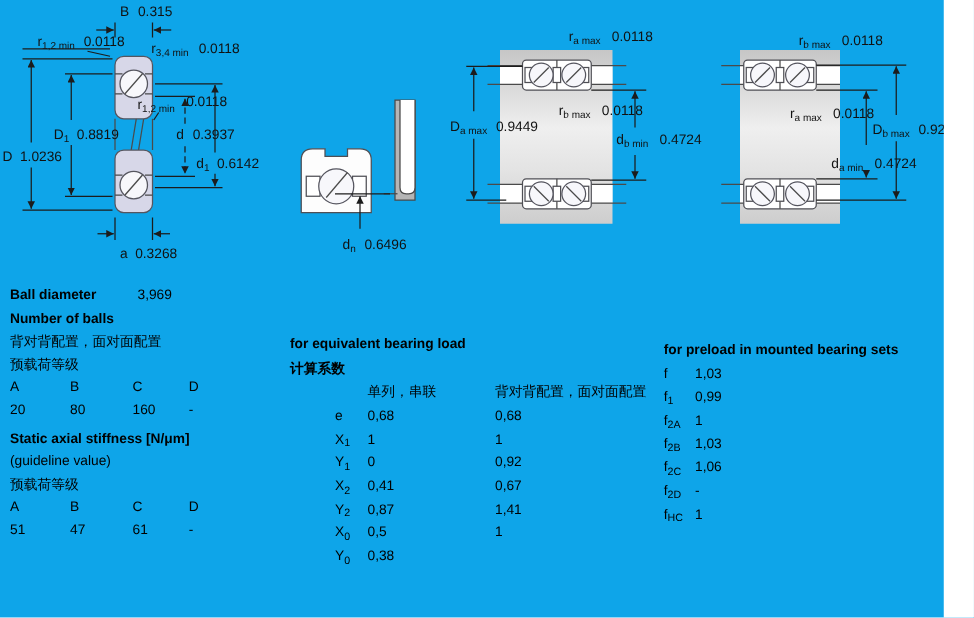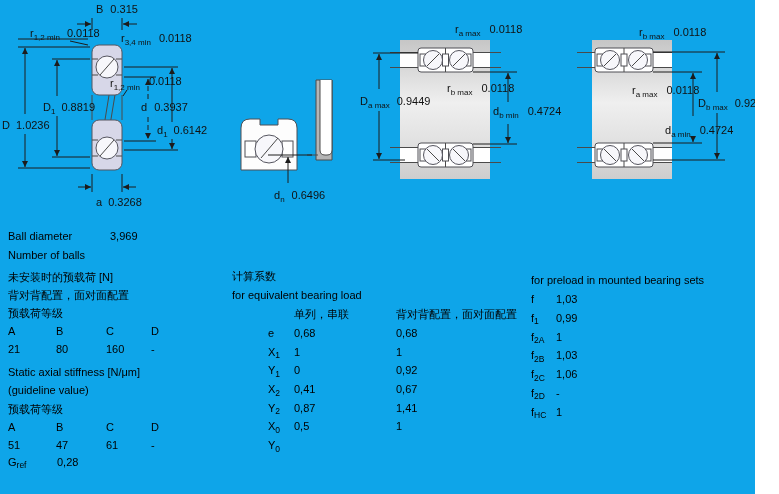--- a/index.html
+++ b/index.html
@@ -7,21 +7,21 @@
         font-family:"Liberation Sans","DejaVu Sans",sans-serif;font-size:11px;color:#000;}
   svg{position:absolute;overflow:visible;}
   svg text{font-family:"Liberation Sans","DejaVu Sans",sans-serif;font-size:11px;fill:#111;}
   .svgsub{font-size:8px;}
   .ln{stroke:#4a4a4a;stroke-width:1;fill:none;}
   .dim{stroke:#1c1c1c;stroke-width:1;fill:none;}
   .dimd{stroke:#1c1c1c;stroke-width:1;fill:none;stroke-dasharray:5 3;}
   .ring{fill:#d7d7e8;stroke:#55555f;stroke-width:1;}
   .ball{fill:#f7f7fb;stroke:#55555f;stroke-width:1;}
   .box{fill:#fff;stroke:#4f4f55;stroke-width:1;}
-  .b{font-weight:normal;}
+  .b{font-weight:bold;}
   .sub{font-size:8.5px;position:relative;top:2.5px;letter-spacing:0;}
   .panel{position:absolute;}
   .row{display:block;}
   .kv{display:grid;grid-template-columns:102px auto;height:19px;line-height:19px;}
   .kvg{display:grid;grid-template-columns:49px auto;height:16px;line-height:16px;}
   .grid4{display:grid;grid-template-columns:48px 50px 45px 40px;height:18px;line-height:18px;}
   .h18{height:18px;line-height:18px;}
   .h19{height:19px;line-height:19px;}
   .fgrid{display:grid;grid-template-columns:26px 102px auto;height:18.7px;line-height:18.7px;margin-left:36px;}
   .pgrid{display:grid;grid-template-columns:25px auto;height:18.8px;line-height:18.8px;}
@@ -258,59 +258,54 @@
   </svg>
 
   <div class="panel" style="left:8px;top:227px;width:218px;">
     <div class="kv row">
       <span class="b">Ball diameter</span>
       <span>3,969</span>
     </div>
     <div class="kv row">
       <span class="b">Number of balls</span>
     </div>
-    <div class="h18 b row" style="margin-top:3px">未安装时的预载荷 [N]</div>
     <div class="h18 row">背对背配置，面对面配置</div>
     <div class="h18 row">预载荷等级</div>
     <div class="grid4 row">
       <span>A</span>
       <span>B</span>
       <span>C</span>
       <span>D</span>
     </div>
     <div class="grid4 row">
-      <span>21</span>
+      <span>20</span>
       <span>80</span>
       <span>160</span>
       <span>-</span>
     </div>
     <div class="h19 b row" style="margin-top:5px">Static axial stiffness [N/μm]</div>
     <div class="row" style="height:17.5px;line-height:17.5px">(guideline value)</div>
     <div class="h18 row">预载荷等级</div>
     <div class="grid4 row">
       <span>A</span>
       <span>B</span>
       <span>C</span>
       <span>D</span>
     </div>
     <div class="grid4 row">
       <span>51</span>
       <span>47</span>
       <span>61</span>
       <span>-</span>
     </div>
-    <div class="kvg row">
-      <span><span>G</span><span class="sub">ref</span></span>
-      <span>0,28</span>
-    </div>
   </div>
 
   <div class="panel" style="left:232px;top:266px;width:305px;">
+    <div class="b h19 row">for equivalent bearing load</div>
     <div class="b row" style="height:20px;line-height:20px">计算系数</div>
-    <div class="b h19 row">for equivalent bearing load</div>
     <div class="fgrid row" style="height:19px;line-height:19px">
       <span></span>
       <span>单列，串联</span>
       <span>背对背配置，面对面配置</span>
     </div>
     <div class="fgrid row">
       <span><span>e</span><span class="sub"></span></span>
       <span>0,68</span>
       <span>0,68</span>
     </div>
@@ -334,20 +329,21 @@
       <span>0,87</span>
       <span>1,41</span>
     </div>
     <div class="fgrid row">
       <span><span>X</span><span class="sub">0</span></span>
       <span>0,5</span>
       <span>1</span>
     </div>
     <div class="fgrid row">
       <span><span>Y</span><span class="sub">0</span></span>
+      <span>0,38</span>
     </div>
   </div>
 
   <div class="panel" style="left:531px;top:271px;width:248px;">
     <div class="b h19 row">for preload in mounted bearing sets</div>
     <div class="pgrid row">
       <span><span>f</span><span class="sub"></span></span>
       <span>1,03</span>
     </div>
     <div class="pgrid row">

